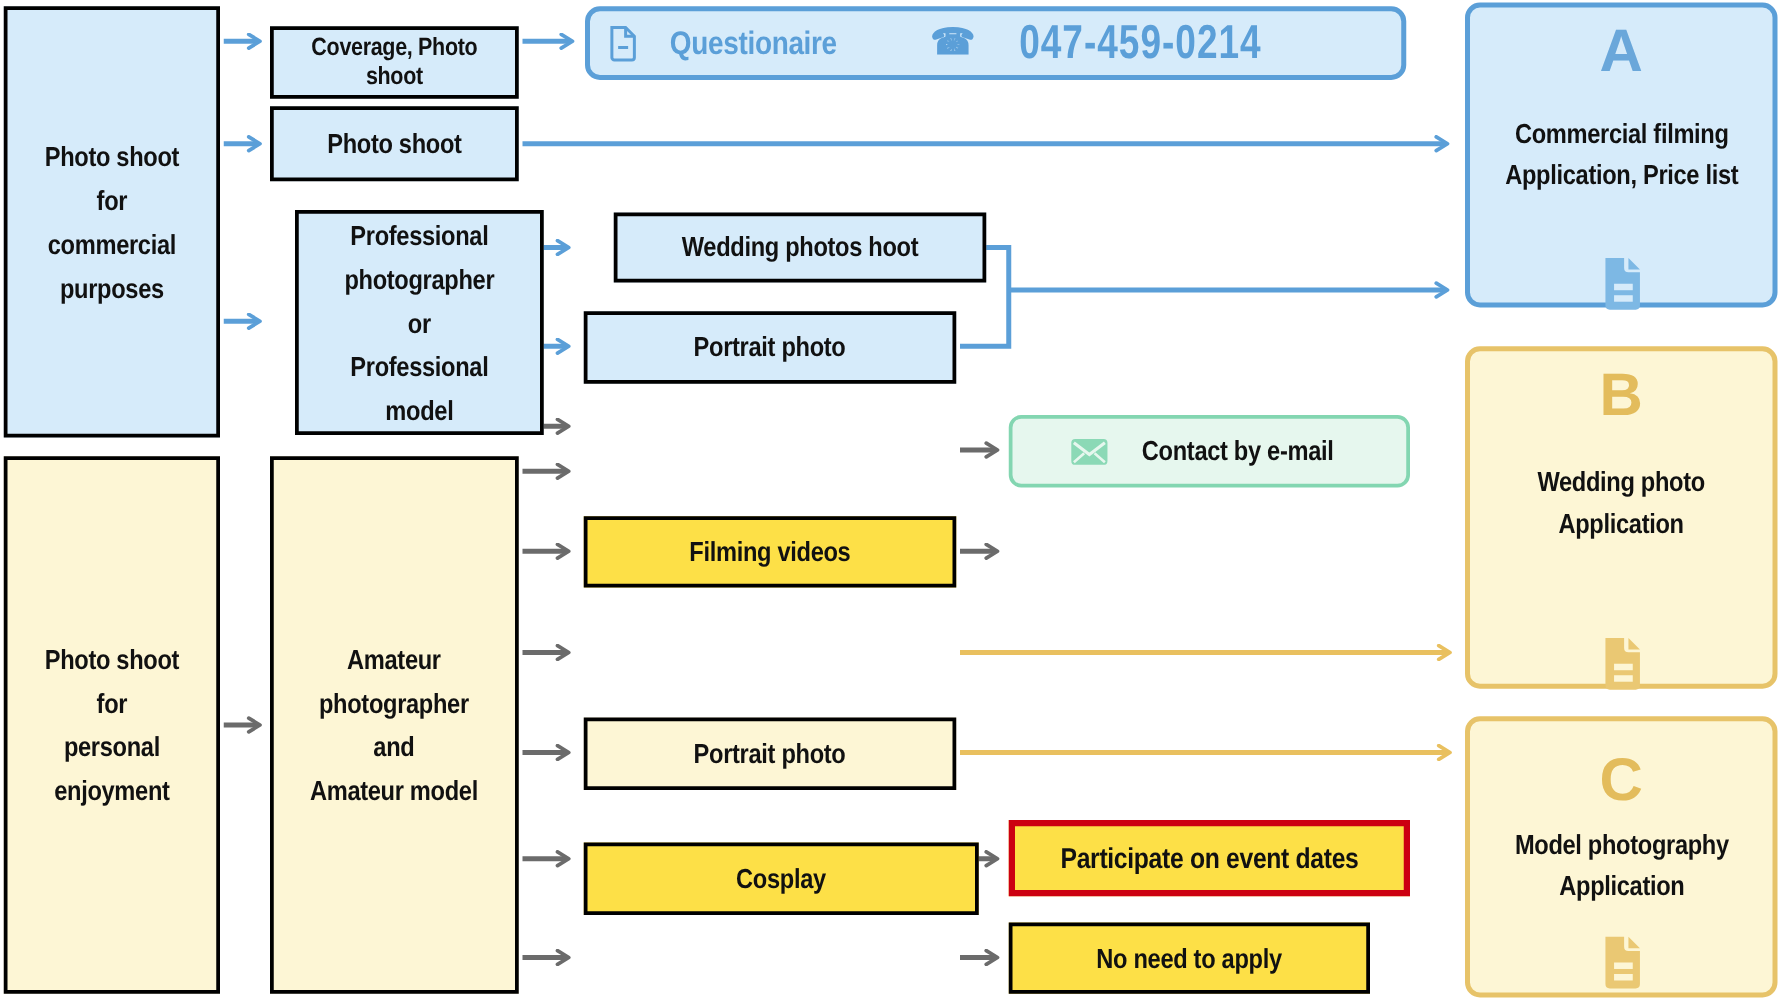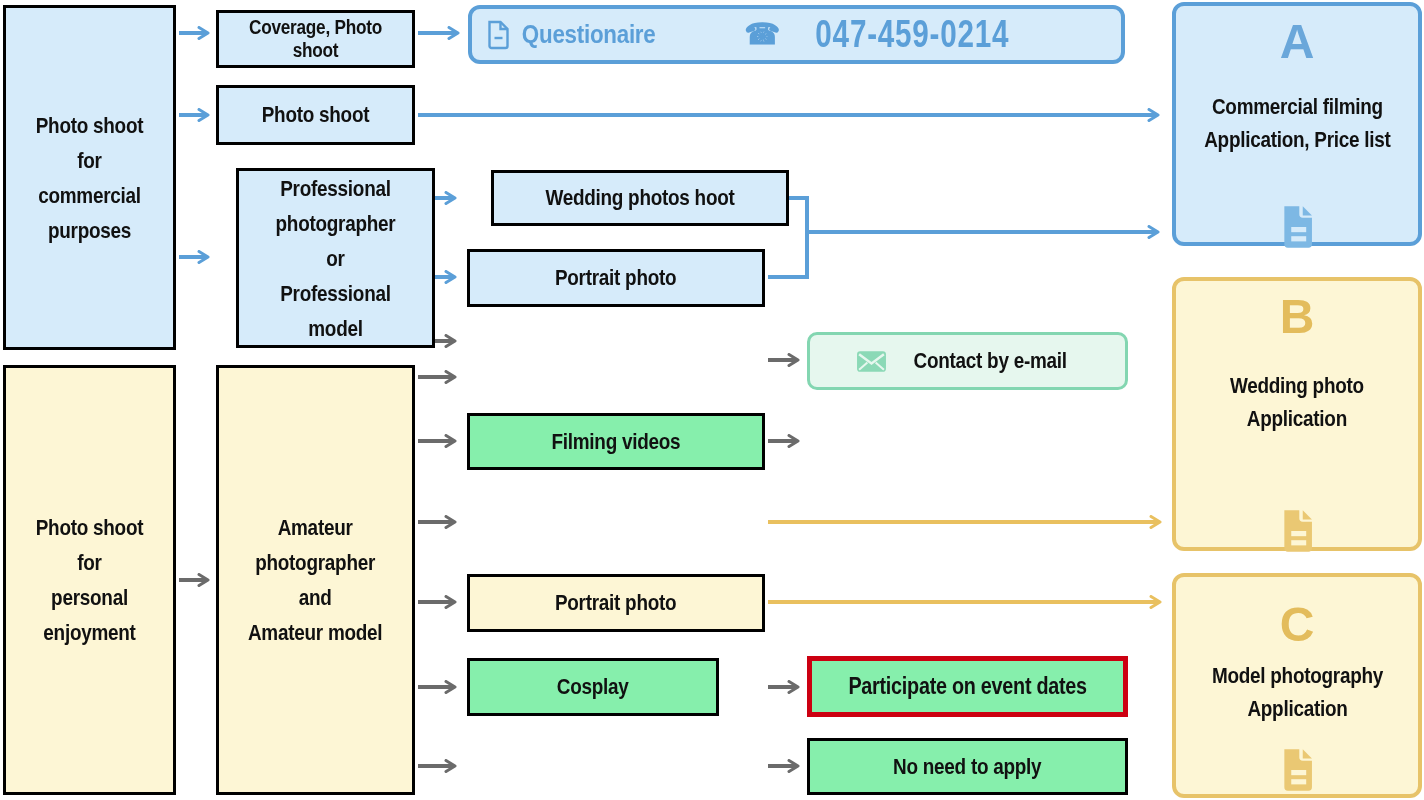--- a/index.html
+++ b/index.html
@@ -4,32 +4,32 @@
 <style>
   html,body{margin:0;padding:0;background:#fff;}
   #stage{position:relative;width:1424px;height:800px;background:#fff;overflow:hidden;
          font-family:"Liberation Sans",sans-serif;color:#111;}
   svg.layer{position:absolute;left:0;top:0;pointer-events:none;}
   .box{position:absolute;box-sizing:border-box;border:3px solid #000;display:flex;
        align-items:center;justify-content:center;text-align:center;font-weight:700;}
   .b-blue{background:#d6ebfa}
   .b-yellow{background:#fdf6d5}
   .b-green{background:#e6f7ee}
-  .b-white{background:#86efac}
+  .b-white{background:#fde047}
   .red{border:5px solid #cc0011}
   .tall{font-size:22px;line-height:35px}
   .node{font-size:22px}
   .t{display:inline-block;transform:scaleX(0.86);white-space:pre-line;letter-spacing:-0.3px;}
   .t2{display:inline-block;transform:scaleX(0.78);white-space:nowrap;}
 
   .qcard{position:absolute;left:468px;top:5px;width:657px;height:59px;box-sizing:border-box;
          background:#d6ebfa;border:4px solid #5b9fd8;border-radius:12px;display:flex;
          align-items:center;justify-content:space-between;padding:0 84px 0 14px;
          color:#5b9fd8;font-weight:700;}
-  .qleft{display:flex;align-items:center;gap:0}
+  .qleft{display:flex;align-items:center;gap:14px}
   .qlabel{font-size:26px}
   .qright{display:flex;align-items:center;gap:8px}
   .phone-glyph{font-size:29px;line-height:1}
   .qphone{font-size:38px;letter-spacing:1px}
 
   .contact{position:absolute;left:807px;top:332px;width:321px;height:58px;box-sizing:border-box;
            background:#e6f7ee;border:3px solid #83d6b1;border-radius:10px;display:flex;
            align-items:center;justify-content:center;gap:14px;font-weight:700;font-size:22px;color:#111;}
 
   .out{position:absolute;left:1172px;width:250px;box-sizing:border-box;border-radius:12px;
@@ -100,21 +100,21 @@
 commercial
 purposes</span>
   </div>
   <div class="box b-yellow tall" style="left:3px;top:365px;width:173px;height:430px;">
     <span class="t">Photo shoot
 for
 personal
 enjoyment</span>
   </div>
 
-  <div class="box b-blue node" style="left:216px;top:10px;width:199px;height:58px;font-size:20px;">
+  <div class="box b-blue node" style="left:216px;top:21px;width:199px;height:58px;font-size:20px;">
     <span class="t">Coverage, Photo shoot</span>
   </div>
   <div class="box b-blue node" style="left:216px;top:85px;width:199px;height:60px;">
     <span class="t">Photo shoot</span>
   </div>
   <div class="box b-blue tall" style="left:216px;top:168px;width:199px;height:180px;margin-left:20px;">
     <span class="t">Professional
 photographer
 or
 Professional model</span>
@@ -146,36 +146,36 @@
   </div>
   <div class="box b-blue node" style="left:467px;top:249px;width:298px;height:58px;">
     <span class="t">Portrait photo</span>
   </div>
   <div class="box b-white node" style="left:467px;top:413px;width:298px;height:57px;">
     <span class="t">Filming videos</span>
   </div>
   <div class="box b-yellow node" style="left:467px;top:574px;width:298px;height:58px;">
     <span class="t">Portrait photo</span>
   </div>
-  <div class="box b-white node" style="left:467px;top:658px;width:252px;height:58px;">
+  <div class="box b-white node" style="left:467px;top:674px;width:316px;height:58px;">
     <span class="t">Cosplay</span>
   </div>
 
   <div class="contact">
     <svg width="31" height="23" viewBox="0 0 30 22">
       <rect x="1" y="1" width="28" height="20" rx="3" fill="#8bd9b6"></rect>
       <path d="M3 4 L15 13 L27 4" fill="none" stroke="#e6f7ee" stroke-width="2.4"></path>
       <path d="M3 19 L11 12 M27 19 L19 12" fill="none" stroke="#e6f7ee" stroke-width="2"></path>
     </svg>
     <span class="t">Contact by e-mail</span>
   </div>
   <div class="box b-white node red" style="left:807px;top:656px;width:321px;height:61px;font-size:23px;">
     <span class="t">Participate on event dates</span>
   </div>
-  <div class="box b-white node" style="left:807px;top:738px;width:321px;height:57px;">
+  <div class="box b-white node" style="left:807px;top:738px;width:289px;height:57px;">
     <span class="t">No need to apply</span>
   </div>
 
   <div class="out out-a">
     <div class="out-letter">A</div>
     <div class="out-label t">Commercial filming
 Application, Price list</div>
     <svg class="out-doc" width="40" height="46" viewBox="0 0 34 40">
       <path d="M6 2 H19 L19 9 Q19 12 22 12 L30 12 V35 Q30 38 27 38 H9 Q6 38 6 35 Z" fill="#7db8e4"></path>
       <path d="M22 2 L30 10 H22 Z" fill="#7db8e4"></path>

